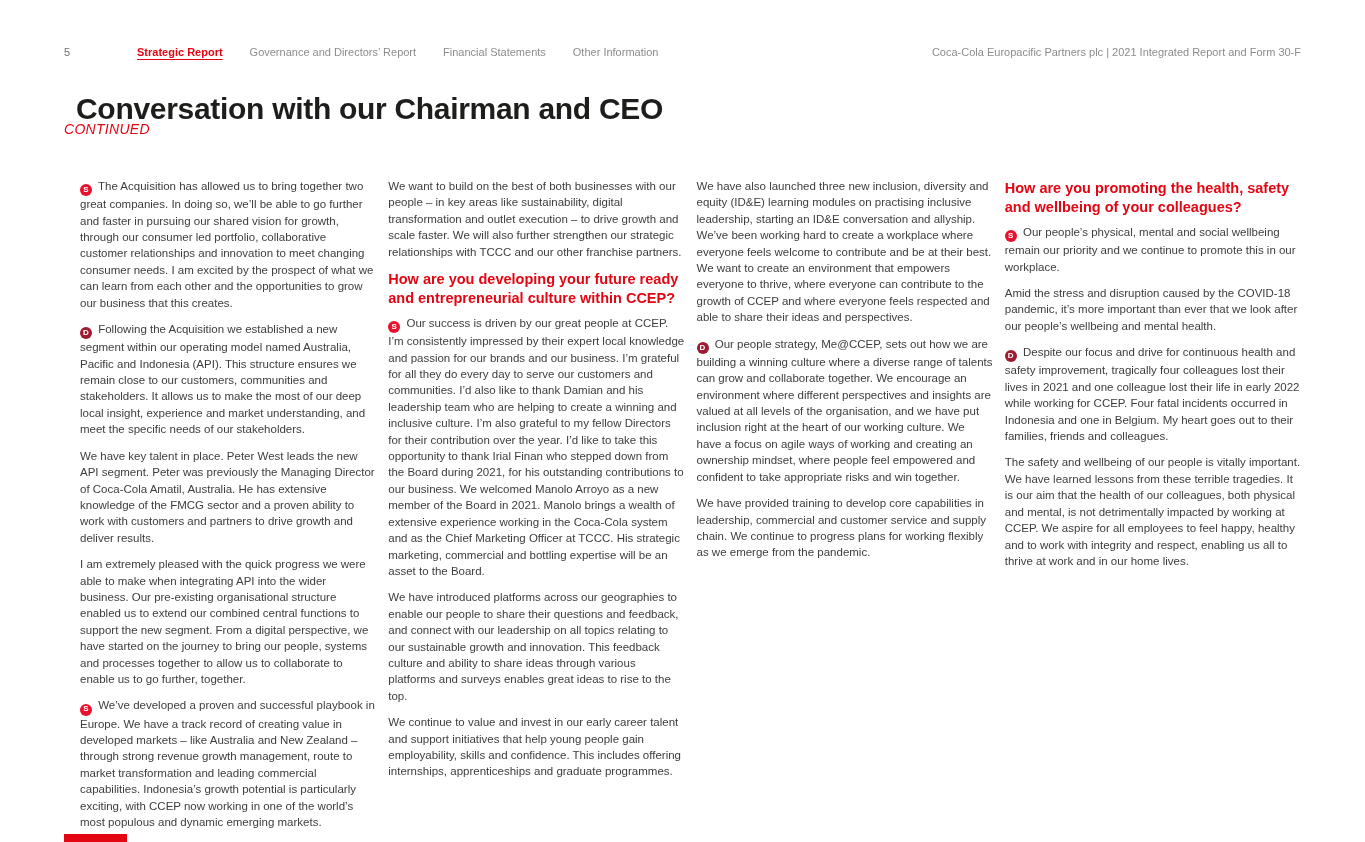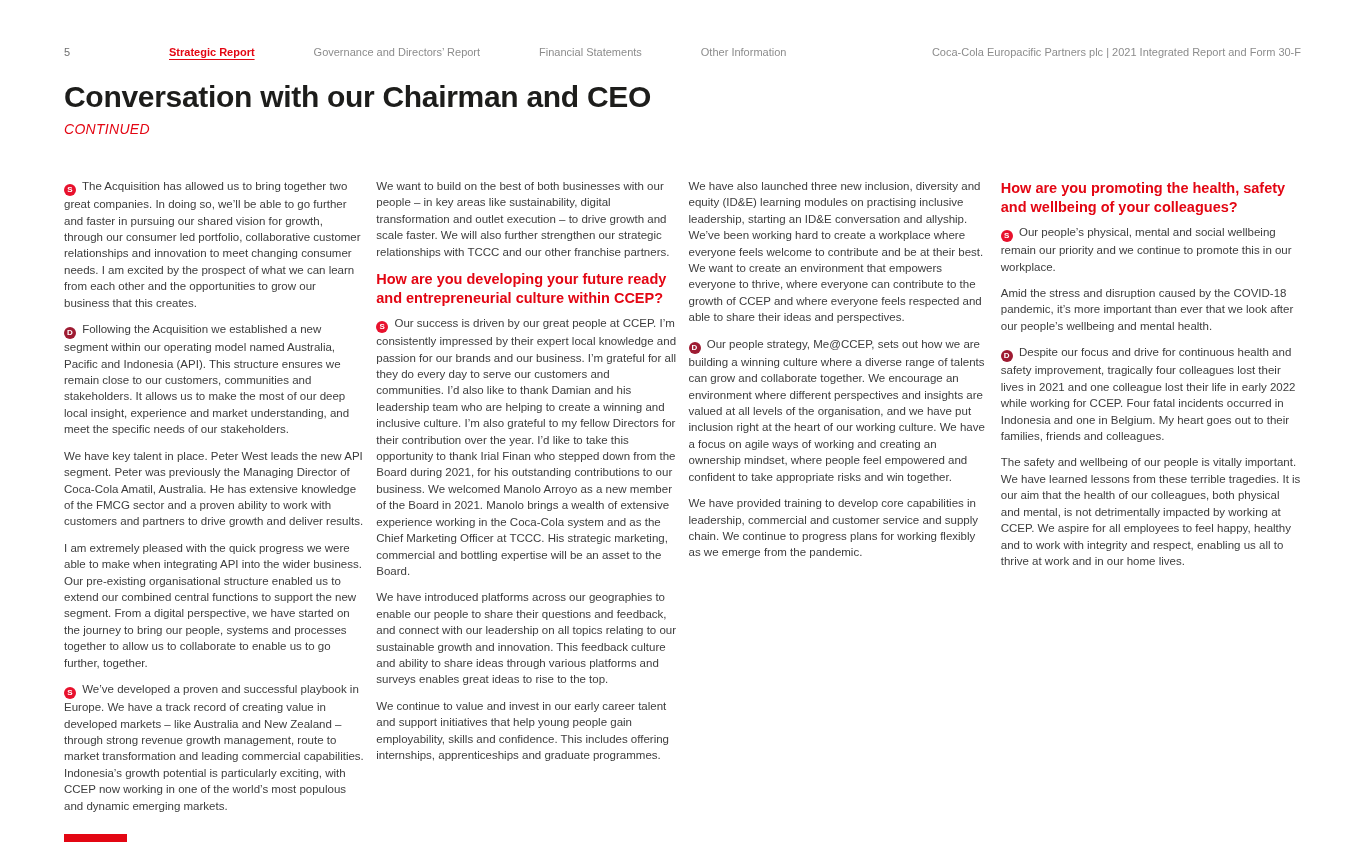--- a/index.html
+++ b/index.html
@@ -21,48 +21,48 @@
     position: absolute;
     top: 46px; left: 64px; right: 64px;
     display: flex;
     align-items: baseline;
     font-size: 11px;
     color: var(--muted-text);
     white-space: nowrap;
   }
   .page-num { width: 73px; color: #6e6e6e; flex: 0 0 auto; }
   .nav { display: flex; gap: 27px; }
-  .nav-item { color: var(--muted-text); cursor: pointer; margin-left: 32px; }
+  .nav-item { color: var(--muted-text); cursor: pointer; }
   .nav-item.active {
     color: var(--accent);
     font-weight: bold;
     text-decoration: underline;
     text-underline-offset: 3px;
   }
   .report-title { margin-left: auto; color: var(--muted-text); }
   .page-title {
     position: absolute;
     top: 80px; left: 64px;
-    margin: 0;
+    margin: 12px;
     font-size: 30px;
     font-weight: bold;
     letter-spacing: -0.3px;
     color: var(--title-text);
   }
   .subtitle {
     position: absolute;
     top: 121px; left: 64px;
     font-size: 14px;
     letter-spacing: 0.3px;
     color: var(--accent);
     font-style: italic;
   }
   .columns {
     position: absolute;
-    top: 178px; left: 64px; right: 64px;
+    top: 178px; left: 80px; right: 64px;
     display: grid;
     grid-template-columns: repeat(4, 1fr);
     column-gap: 12px;
   }
   .para {
     margin: 0 0 10px 0;
     font-size: 11.5px;
     line-height: 16.4px;
     color: var(--body-text);
   }

